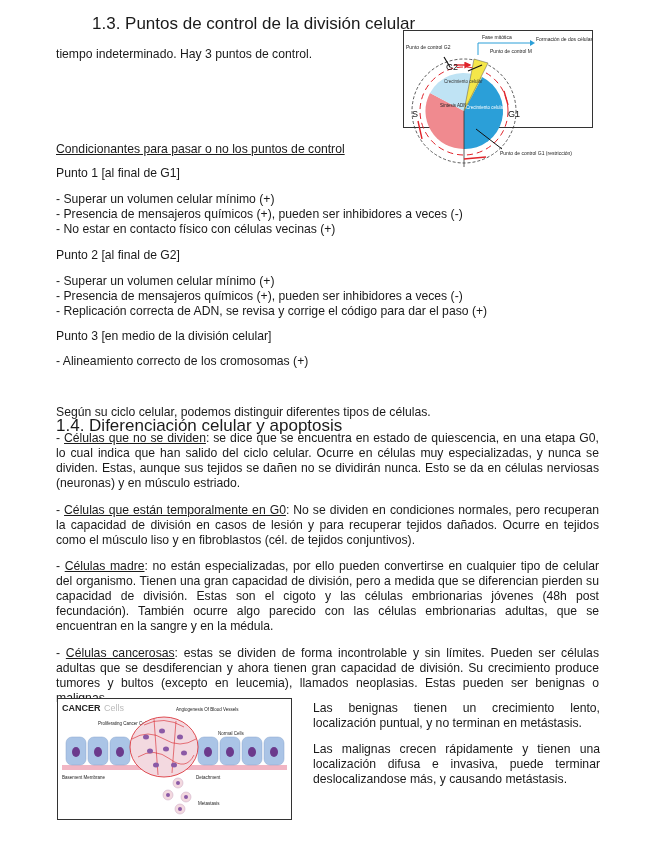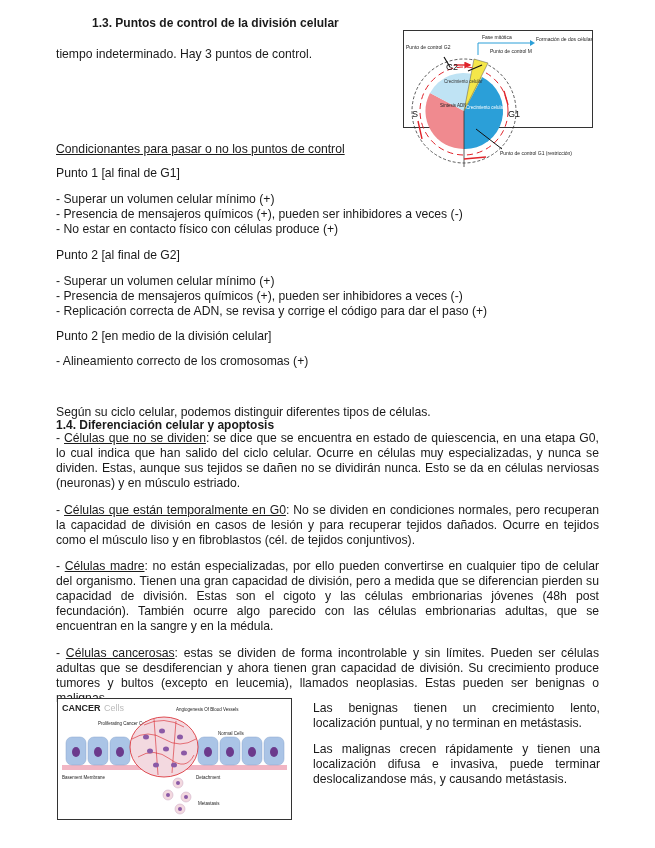--- a/index.html
+++ b/index.html
@@ -2,21 +2,21 @@
 <html><head>
 <meta charset="utf-8">
 <style>
   html, body { margin: 0; padding: 0; background: #ffffff; }
   body {
     width: 655px; height: 848px; position: relative; overflow: hidden;
     font-family: "Liberation Sans", sans-serif; color: #1a1a1a;
     font-size: 12.2px; line-height: 15px;
   }
   .abs { position: absolute; }
-  .title { font-weight: bold; font-size: 12px; }
+  .title { font-weight: normal; font-size: 17px; }
   .u { text-decoration: underline; }
   .justify { text-align: justify; }
   p { margin: 0; }
   .line { white-space: nowrap; }
   .fig { border: 1px solid #333; background: #fff; box-sizing: border-box; }
 </style>
 </head>
 <body>
 
 <div class="abs title" style="left:92px; top:16px;">1.3. Puntos de control de la división celular</div>
@@ -66,31 +66,31 @@
     <polygon points="126,9 131,12 126,15" fill="#2b9fd8"></polygon>
   </svg>
 </div>
 
 <div class="abs u" style="left:56px; top:142px;">Condicionantes para pasar o no los puntos de control</div>
 
 <div class="abs" style="left:56px; top:166px;">Punto 1 [al final de G1]</div>
 <div class="abs" style="left:56px; top:192px;">
   <div class="line">- Superar un volumen celular mínimo (+)</div>
   <div class="line">- Presencia de mensajeros químicos (+), pueden ser inhibidores a veces (-)</div>
-  <div class="line">- No estar en contacto físico con células produce (+)</div>
+  <div class="line">- No estar en contacto físico con células vecinas (+)</div>
 </div>
 
 <div class="abs" style="left:56px; top:248px;">Punto 2 [al final de G2]</div>
 <div class="abs" style="left:56px; top:274px;">
   <div class="line">- Superar un volumen celular mínimo (+)</div>
   <div class="line">- Presencia de mensajeros químicos (+), pueden ser inhibidores a veces (-)</div>
   <div class="line">- Replicación correcta de ADN, se revisa y corrige el código para dar el paso (+)</div>
 </div>
 
-<div class="abs" style="left:56px; top:329px;">Punto 2 [en medio de la división celular]</div>
+<div class="abs" style="left:56px; top:329px;">Punto 3 [en medio de la división celular]</div>
 <div class="abs line" style="left:56px; top:354px;">- Alineamiento correcto de los cromosomas (+)</div>
 
 <div class="abs title" style="left:56px; top:378px;margin-top:40px;">1.4. Diferenciación celular y apoptosis</div>
 <div class="abs" style="left:56px; top:405px;">Según su ciclo celular, podemos distinguir diferentes tipos de células.</div>
 
 <p class="abs justify" style="left:56px; top:431px; width:543px;">
   <span>- </span><span class="u">Células que no se dividen</span><span>: se dice que se encuentra en estado de quiescencia, en una etapa G0, lo cual indica que han salido del ciclo celular. Ocurre en células muy especializadas, y nunca se dividen. Estas, aunque sus tejidos se dañen no se dividirán nunca. Esto se da en células nerviosas (neuronas) y en músculo estriado.</span>
 </p>
 
 <p class="abs justify" style="left:56px; top:503px; width:543px;">

